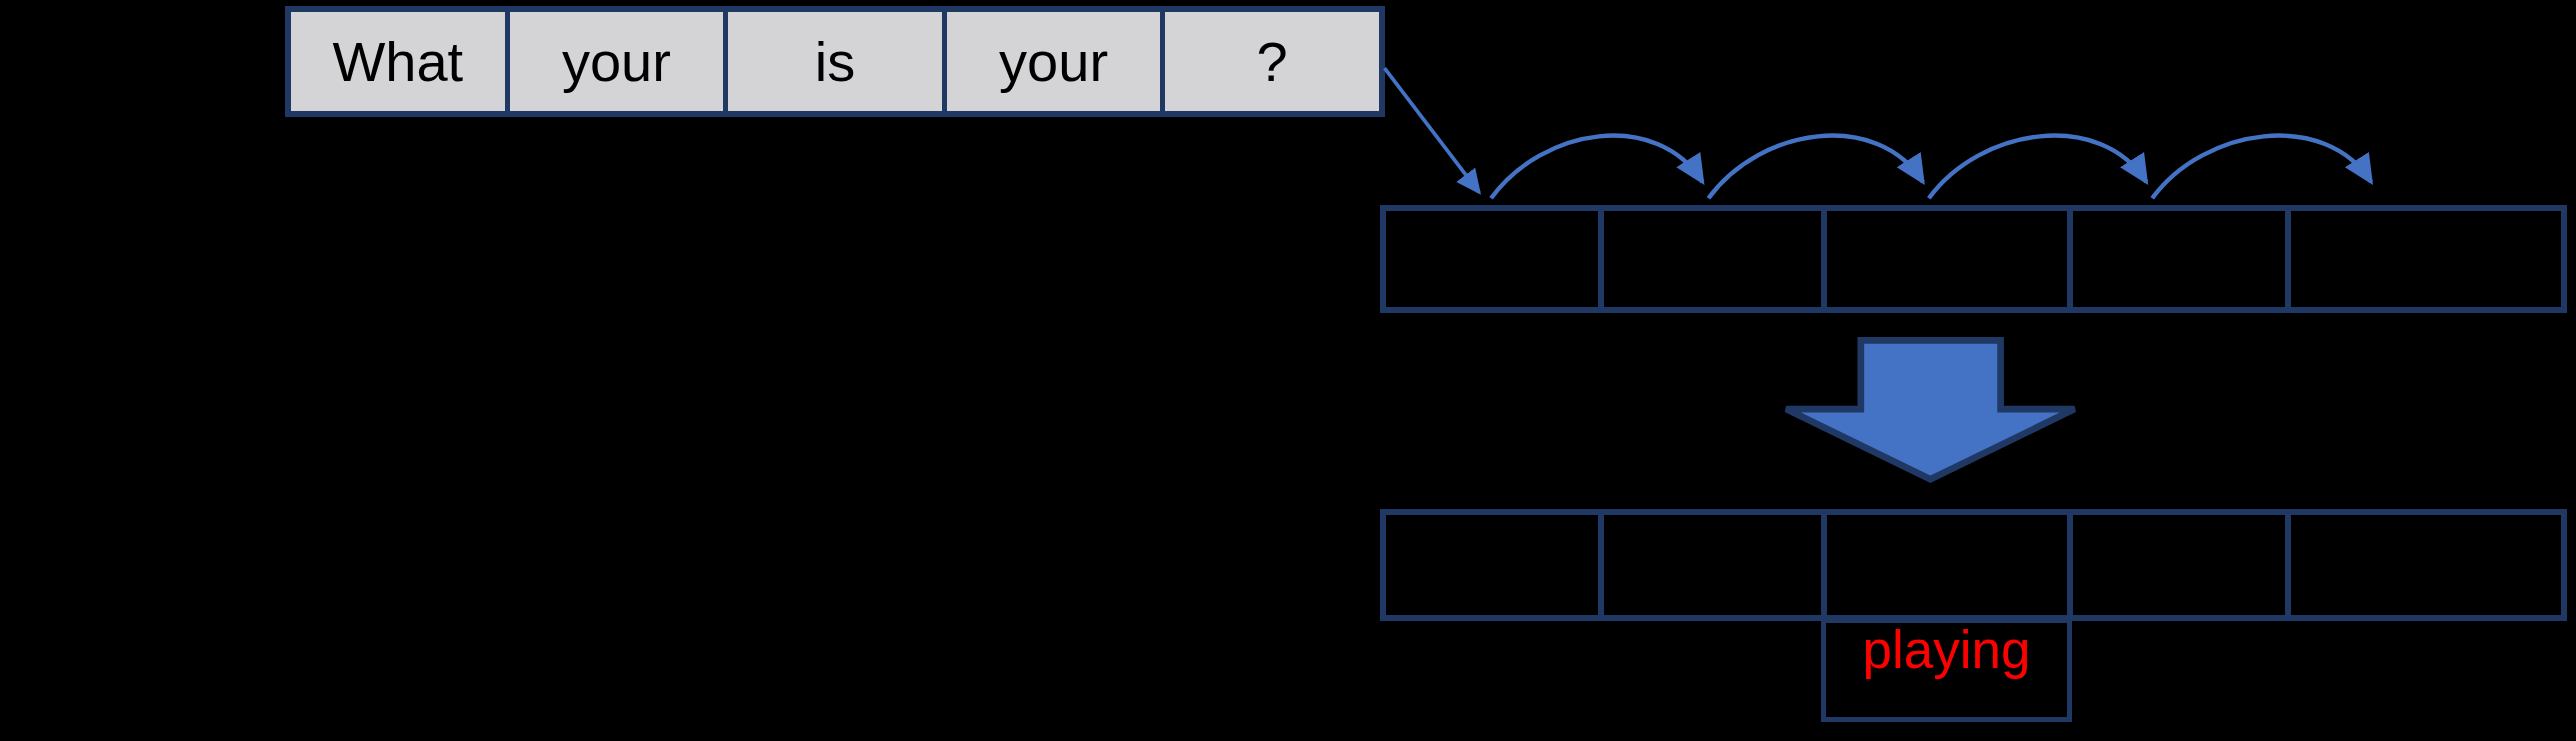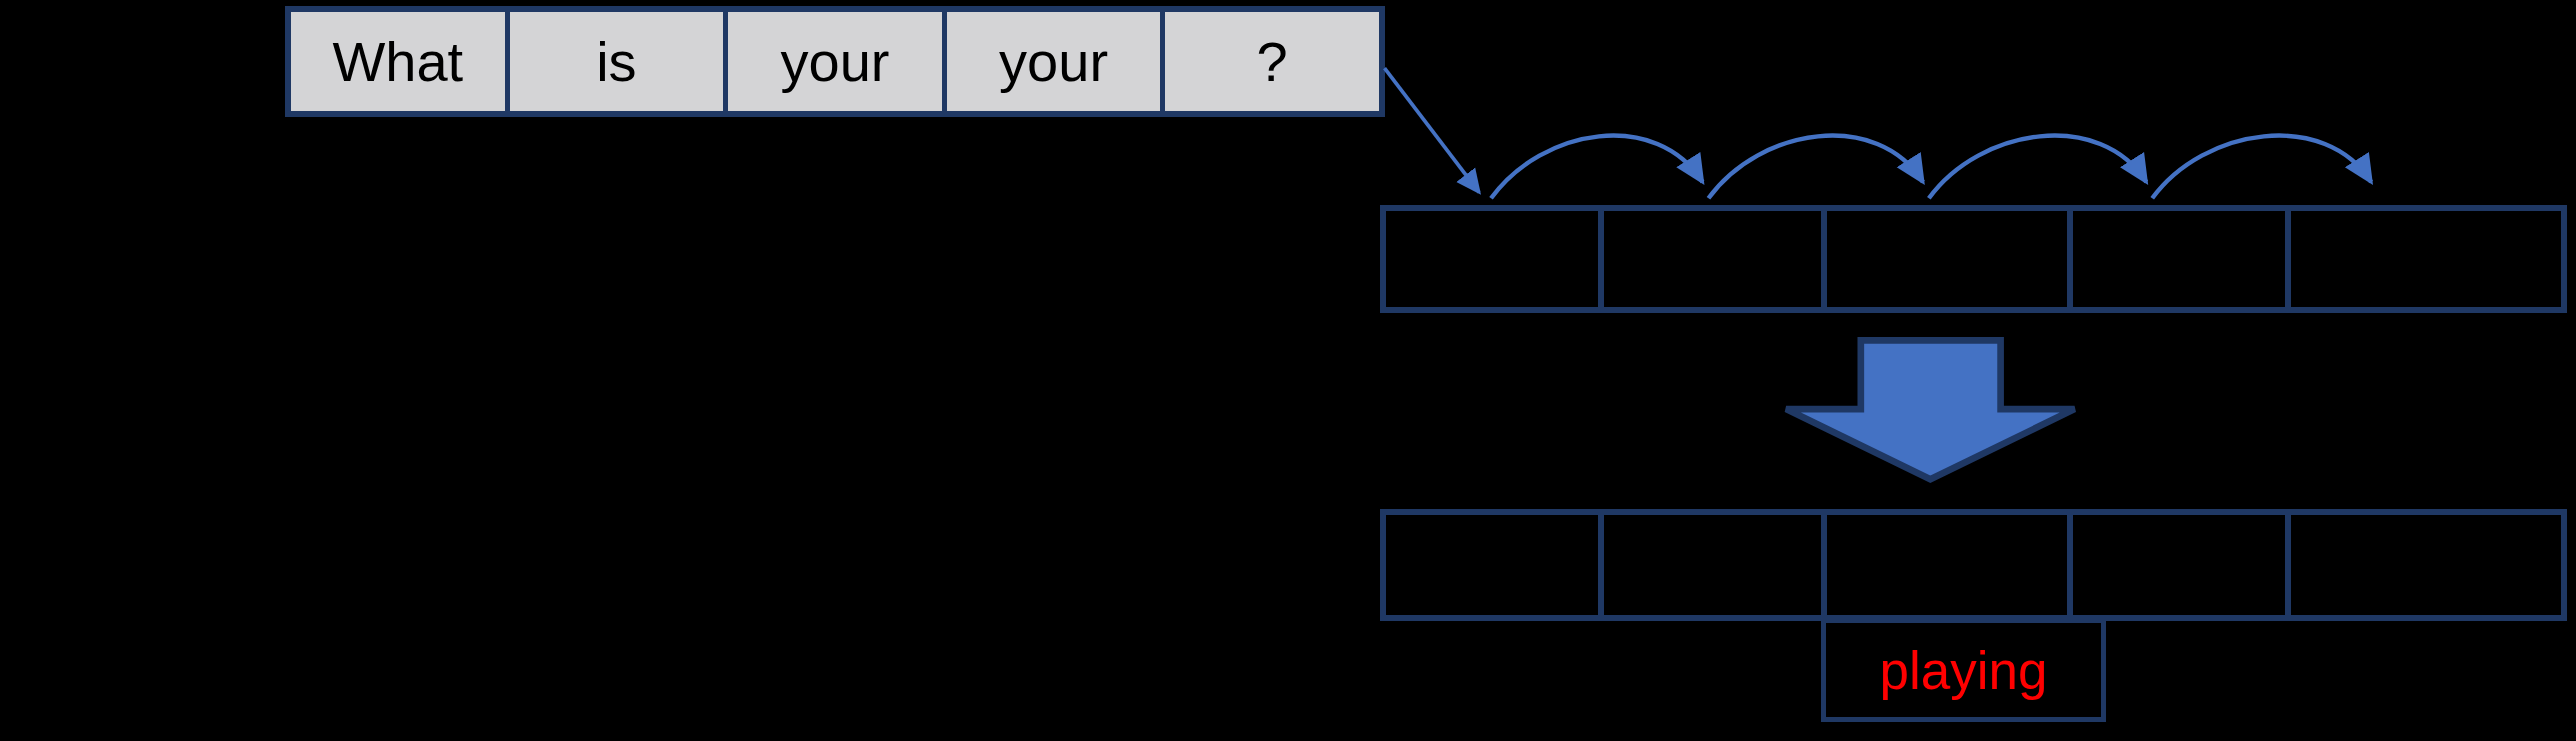--- a/index.html
+++ b/index.html
@@ -59,25 +59,25 @@
   .grid-cell:nth-child(1) { flex: 296; }
   .grid-cell:nth-child(2) { flex: 302; }
   .grid-cell:nth-child(3) { flex: 335; }
   .grid-cell:nth-child(4) { flex: 295; }
   .grid-cell:nth-child(5) { flex: 377; }
 
   
   .prediction-box {
     position: absolute;
     left: 1821px; top: 618px;
-    width: 285px; height: 104px;
+    width: 251px; height: 104px;
     box-sizing: border-box;
     border: 5.2px solid var(--border-navy);
     display: flex;
-    align-items: center;
+    align-items: flex-start;
     justify-content: center;
   }
   .prediction-label {
     color: var(--prediction-red);
     font-size: 53px;
     line-height: 1;
   }
 
   
   .overlay {
@@ -101,24 +101,24 @@
 </head>
 <body>
 
 <div class="canvas">
 
   <div class="token-row">
     <div class="token-cell">
       <span>What</span>
     </div>
     <div class="token-cell">
-      <span>is</span>
+      <span>your</span>
     </div>
     <div class="token-cell">
-      <span>your</span>
+      <span>is</span>
     </div>
     <div class="token-cell">
       <span>your</span>
     </div>
     <div class="token-cell">
       <span>?</span>
     </div>
   </div>
 
   <div class="grid-row hidden-row">

